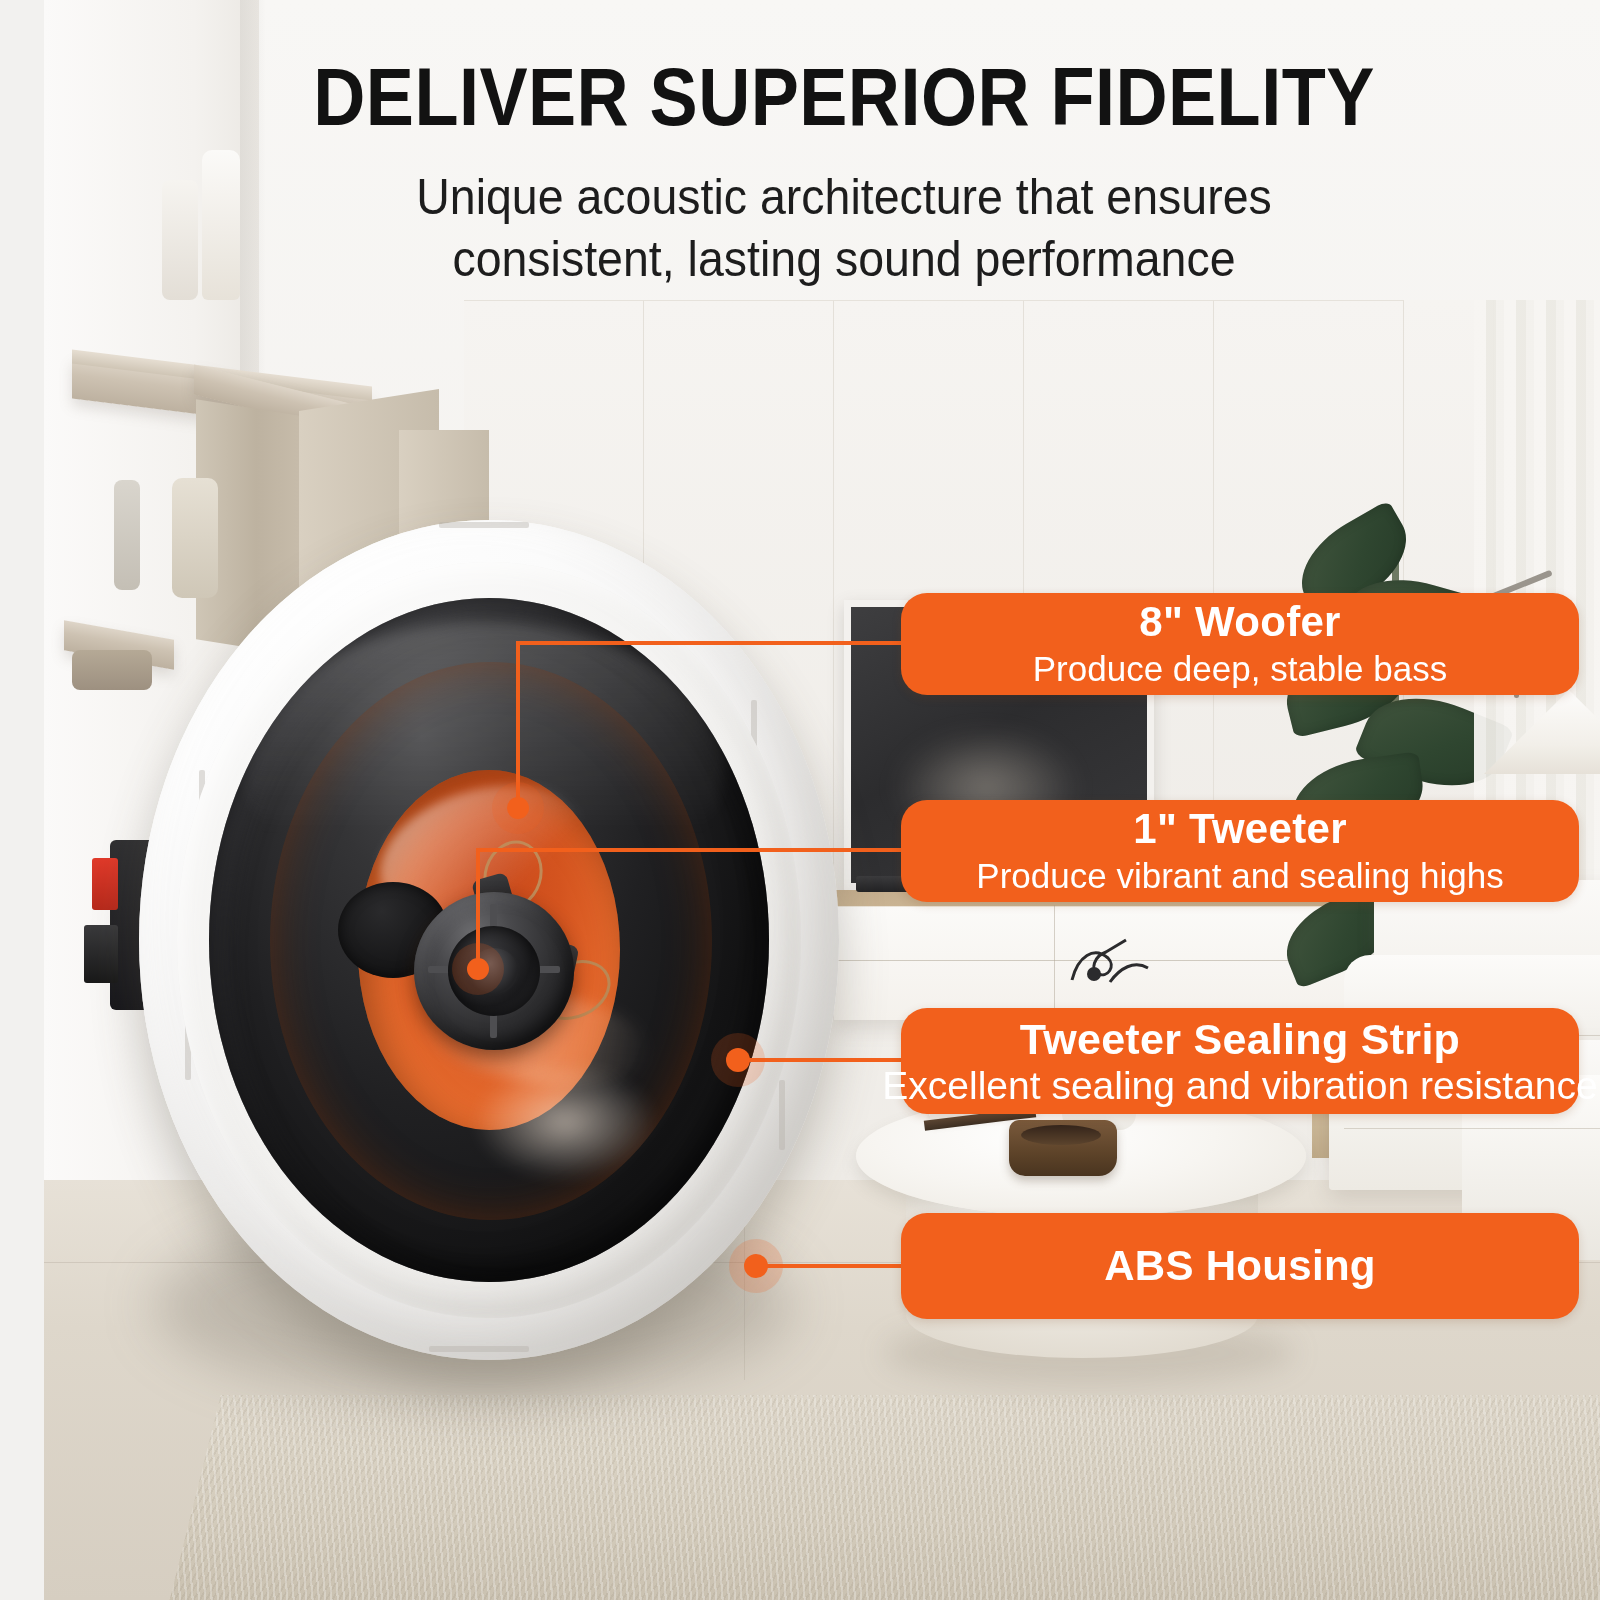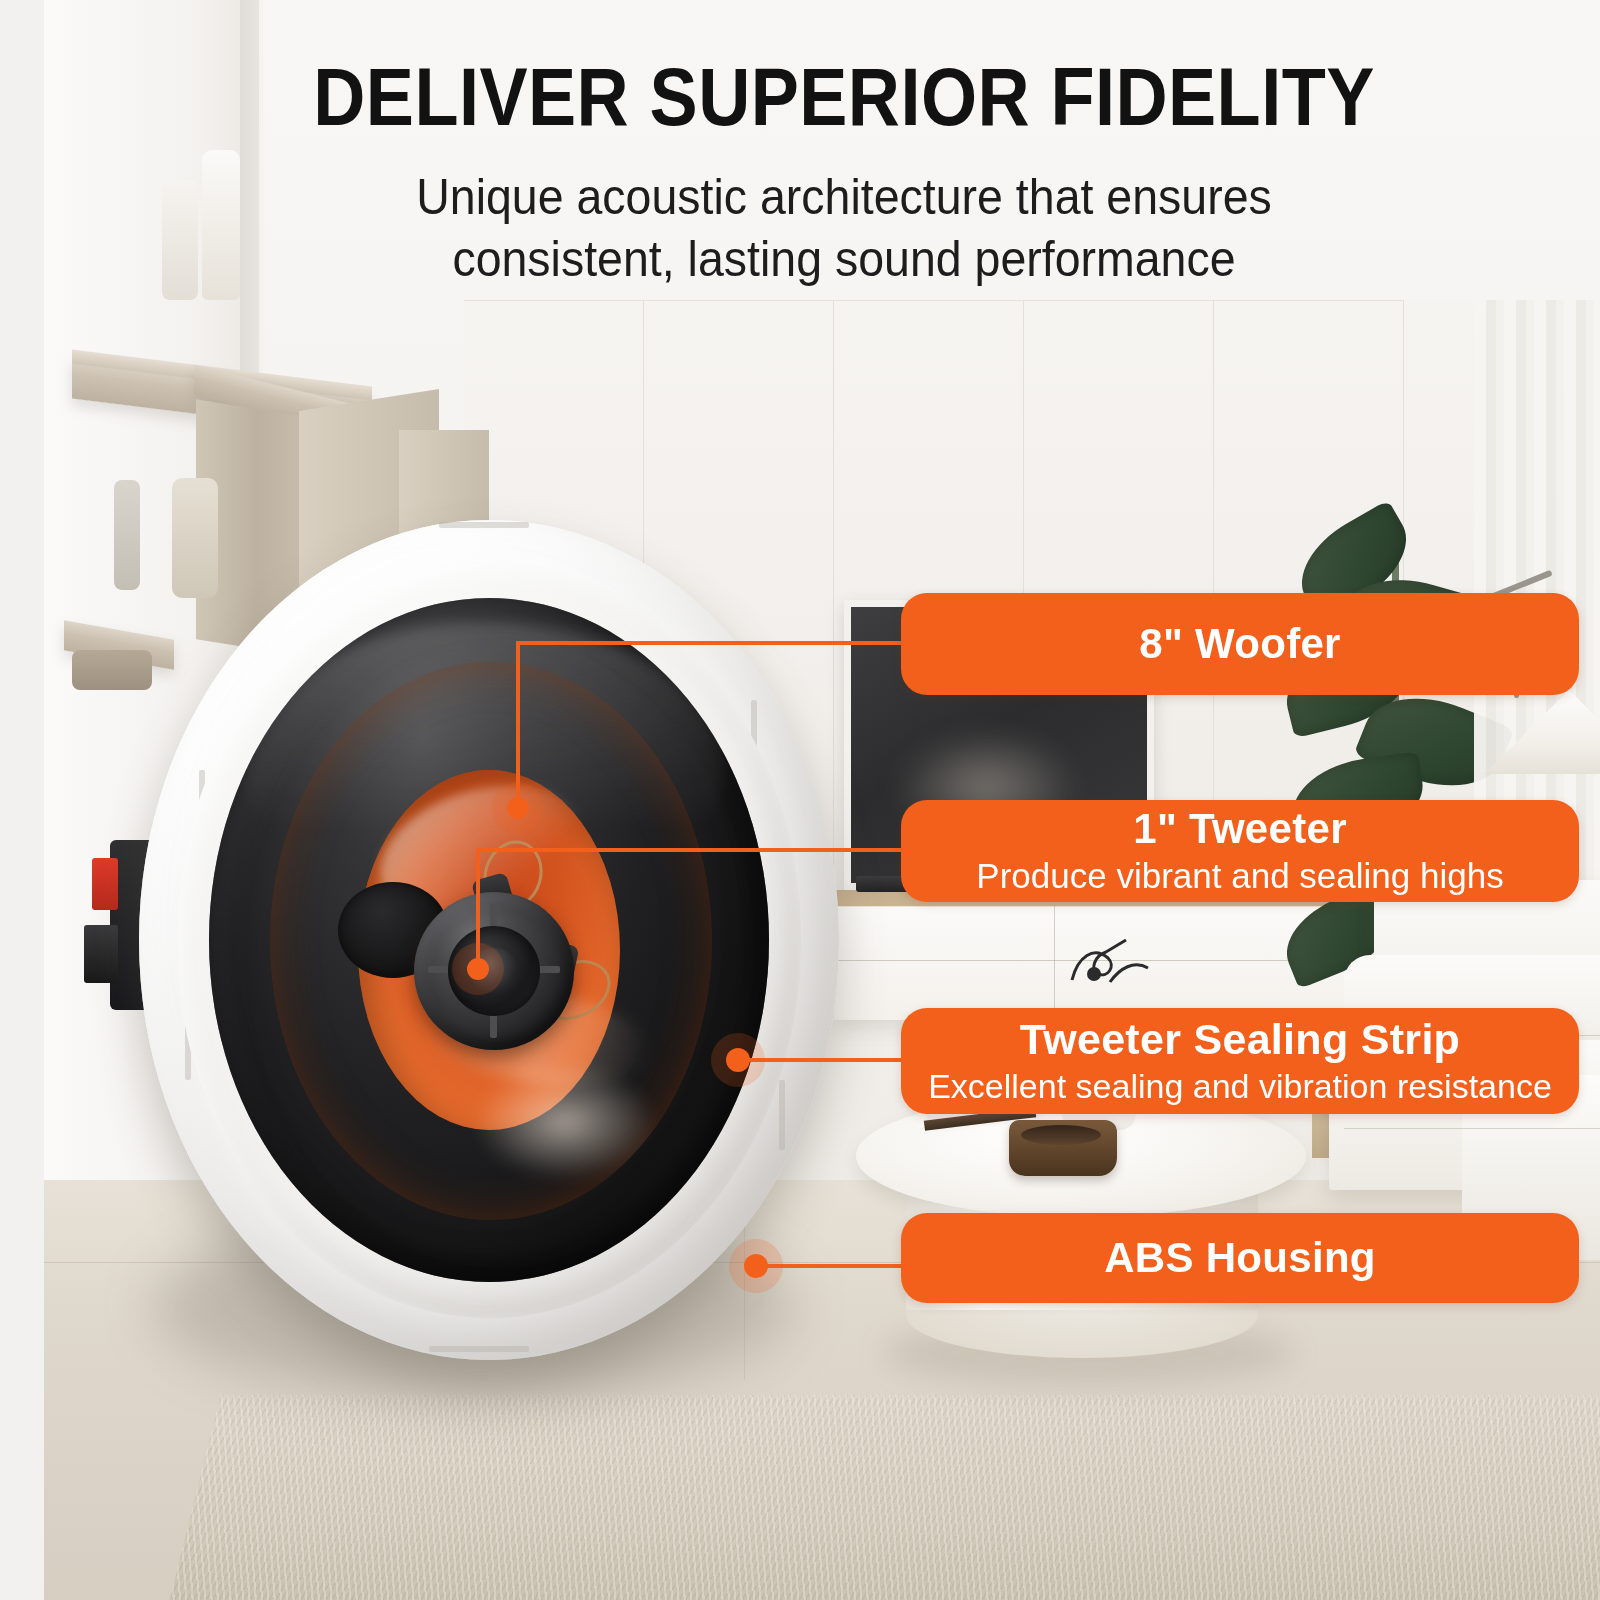--- a/index.html
+++ b/index.html
@@ -210,23 +210,23 @@
   .badge {
     position:absolute; background:#F2601C; border-radius:26px; color:#fff;
     display:flex; flex-direction:column; align-items:center; justify-content:center;
     box-shadow:0 3px 10px rgba(120,60,20,.18);
   }
   .badge .b-title { font-weight:bold; font-size:42px; line-height:46px; letter-spacing:.3px; }
   .badge .b-sub { font-size:35px; line-height:42px; font-weight:400; margin-top:3px; white-space:nowrap; }
   .badge.b1 { left:857px; top:593px; width:678px; height:102px; }
   .badge.b2 { left:857px; top:800px; width:678px; height:102px; }
   .badge.b3 { left:857px; top:1008px; width:678px; height:106px; }
-  .badge.b4 { left:857px; top:1213px; width:678px; height:90px; }
+  .badge.b4 { left:857px; top:1213px; width:678px; height:106px; }
   .badge.b3 .b-title { font-size:43px; }
-  .badge.b3 .b-sub { font-size:34px; }
+  .badge.b3 .b-sub { font-size:39px; }
   .badge.b4 .b-sub { font-size:34px; }
 </style>
 </head>
 <body>
 
 <div id="stage">
 
   <div class="room">
     <div class="wall-back"></div>
 
@@ -380,20 +380,21 @@
     <circle cx="694" cy="1060" r="27" fill="#F2601C" opacity="0.20"></circle>
     <circle cx="694" cy="1060" r="12" fill="#F2601C"></circle>
 
     <line x1="857" y1="1266" x2="716" y2="1266" stroke="#F2601C" stroke-width="4"></line>
     <circle cx="712" cy="1266" r="27" fill="#F2601C" opacity="0.20"></circle>
     <circle cx="712" cy="1266" r="12" fill="#F2601C"></circle>
   </svg>
 
   <div class="badge b1">
     <div class="b-title">8" Woofer</div>
+    <div class="b-sub">Produce deep, stable bass</div>
   </div>
   <div class="badge b2">
     <div class="b-title">1" Tweeter</div>
     <div class="b-sub">Produce vibrant and sealing highs</div>
   </div>
   <div class="badge b3">
     <div class="b-title">Tweeter Sealing Strip</div>
     <div class="b-sub">Excellent sealing and vibration resistance</div>
   </div>
   <div class="badge b4">

